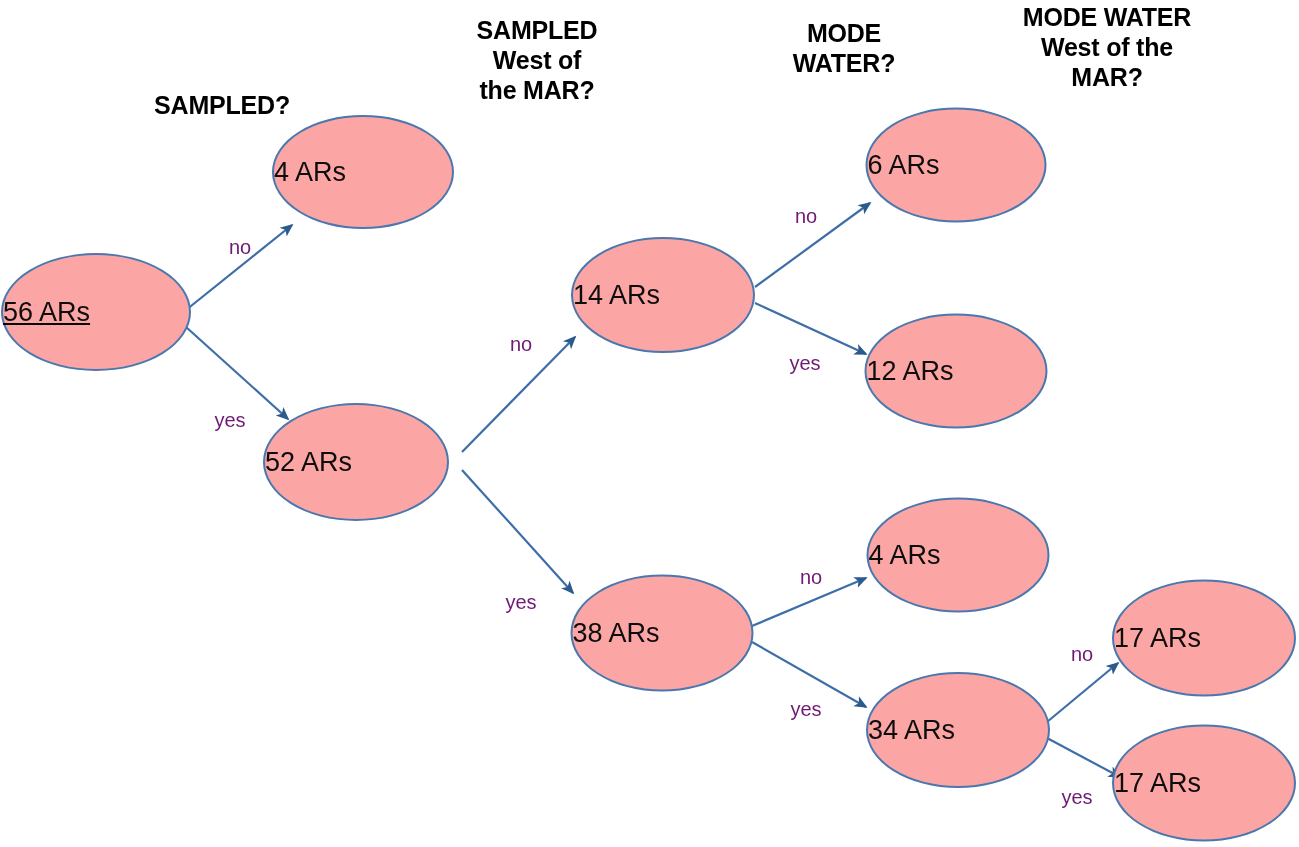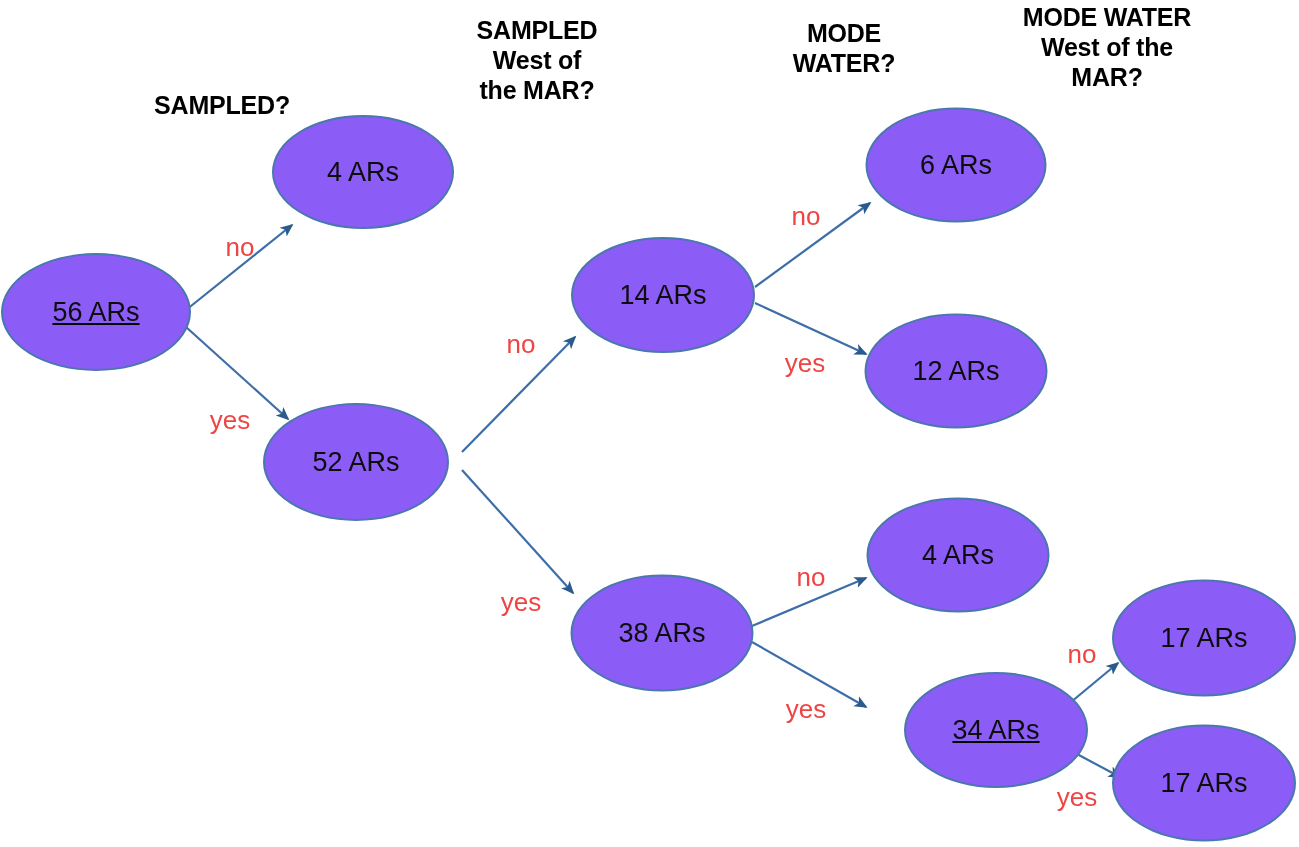--- a/index.html
+++ b/index.html
@@ -27,42 +27,41 @@
     color: #000000;
     text-align: center;
     white-space: pre-line;
     letter-spacing: -0.2px;
     transform: translateX(-50%);
   }
   
   .node {
     position: absolute;
     border-radius: 50%;
-    background: #8b5cf6;
+    background: #fca5a5;
     border: 2px solid #4a77ae;
     box-sizing: border-box;
     display: flex;
     align-items: center;
-    justify-content: center;
     transform: translate(-50%, -50%);
   }
   .node-label {
     font-family: "Liberation Sans", sans-serif;
     font-size: 27px;
     color: #0d0d0d;
     line-height: 1;
     text-align: center;
     pointer-events: none;
   }
   
   .edge-label {
     position: absolute;
     font-family: "Liberation Sans", sans-serif;
-    font-size: 26px;
-    color: #ef4444;
+    font-size: 20px;
+    color: #701a75;
     line-height: 1;
     transform: translate(-50%, -50%);
     white-space: nowrap;
   }
   
   #edges {
     position: absolute;
     left: 0;
     top: 0;
     width: 1299px;
@@ -130,21 +129,21 @@
       </div>
       <div class="node" style="left: 956px; top: 165px; width: 181px; height: 115px;">
         <span class="node-label">6 ARs</span>
       </div>
       <div class="node" style="left: 956px; top: 371px; width: 183px; height: 115px;">
         <span class="node-label">12 ARs</span>
       </div>
       <div class="node" style="left: 958px; top: 555px; width: 183px; height: 115px;">
         <span class="node-label">4 ARs</span>
       </div>
-      <div class="node" style="left: 996px; top: 730px; width: 184px; height: 116px; text-decoration: underline;">
+      <div class="node" style="left: 958px; top: 730px; width: 184px; height: 116px;">
         <span class="node-label">34 ARs</span>
       </div>
       <div class="node" style="left: 1204px; top: 638px; width: 184px; height: 117px;">
         <span class="node-label">17 ARs</span>
       </div>
       <div class="node" style="left: 1204px; top: 783px; width: 184px; height: 117px;">
         <span class="node-label">17 ARs</span>
       </div>
     </div>
 

